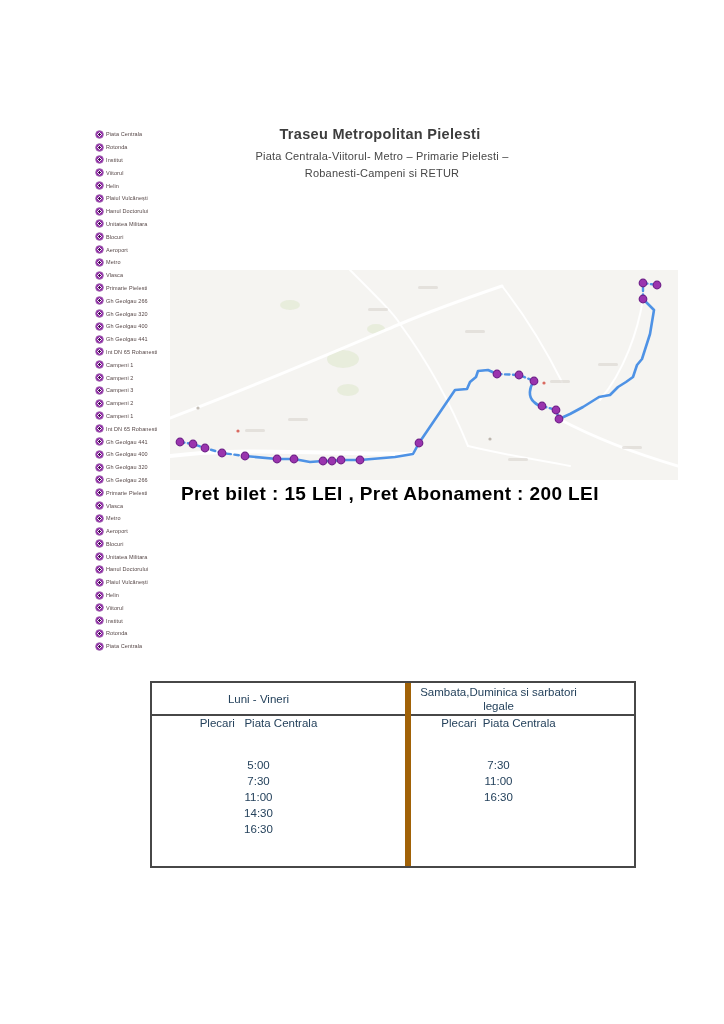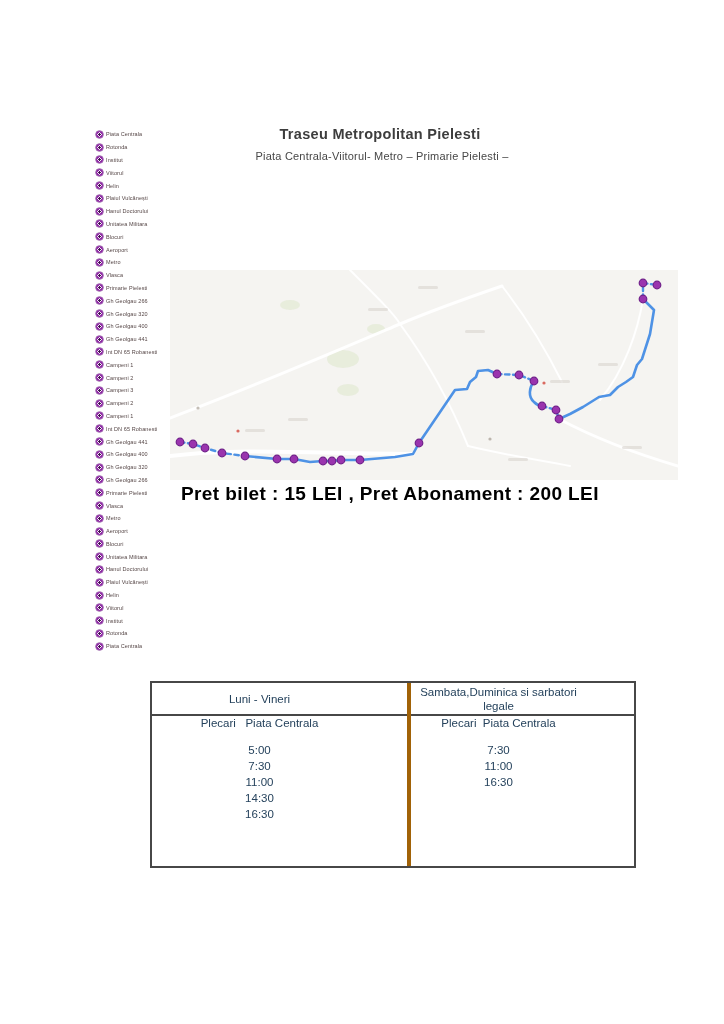--- a/index.html
+++ b/index.html
@@ -33,42 +33,43 @@
     position:absolute; left:181px; top:483px; white-space:nowrap;
     font-size:19px; font-weight:bold; color:#000; letter-spacing:.4px;
   }
   
   .schedule {
     position:absolute; left:150px; top:681px; width:486px; height:187px;
     border:2px solid #474747; box-sizing:border-box; display:flex;
     color:#25425c; font-size:11.5px; background:#fff;
   }
   .sched-col { box-sizing:border-box; display:flex; flex-direction:column; }
-  .sched-col.c0 { width:259px; border-right:4px solid #a16207; }
+  .sched-col.c0 { width:259px; border-right:6px solid #a16207; }
   .sched-col.c1 { flex:1; }
   .col-header {
     min-height:33px; border-bottom:2px solid #474747; box-sizing:border-box;
     display:flex; flex-direction:column; justify-content:center;
     text-align:center; line-height:14px;
   }
   .c0 .col-header, .c0 .col-body { padding-right:40px; }
   .c1 .col-header, .c1 .col-body { padding-right:48px; }
   .col-body { text-align:center; padding-top:1px; flex:1; }
   .col-subheader { white-space:pre; }
-  .col-times { margin-top:13px; line-height:16px; }
+  .col-times { margin-top:28px; line-height:16px; }
 </style>
 </head>
 <body>
 
 <div class="page">
 
   <div class="title">Traseu Metropolitan Pielesti</div>
 
   <div class="subtitle">
     <div>Piata Centrala-Viitorul- Metro – Primarie Pielesti –</div>
+    <div>Robanesti-Campeni si RETUR</div>
   </div>
 
   <div class="stop-list" id="stop-list">
       <div class="stop-item">
         <span class="stop-icon"></span>
         <span class="stop-label">Piata Centrala</span>
       </div>
       <div class="stop-item">
         <span class="stop-icon"></span>
         <span class="stop-label">Rotonda</span>

